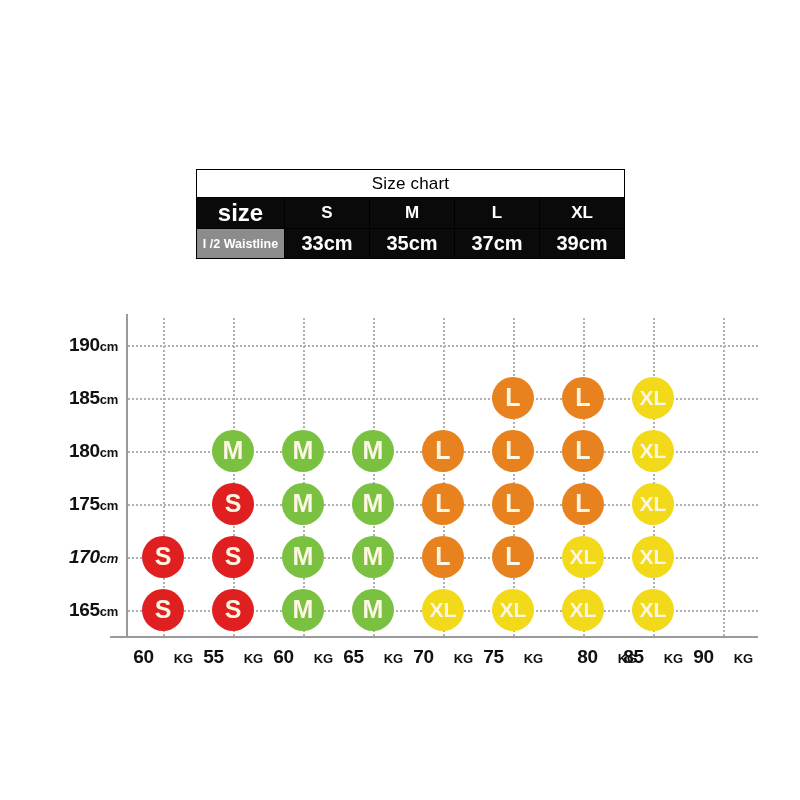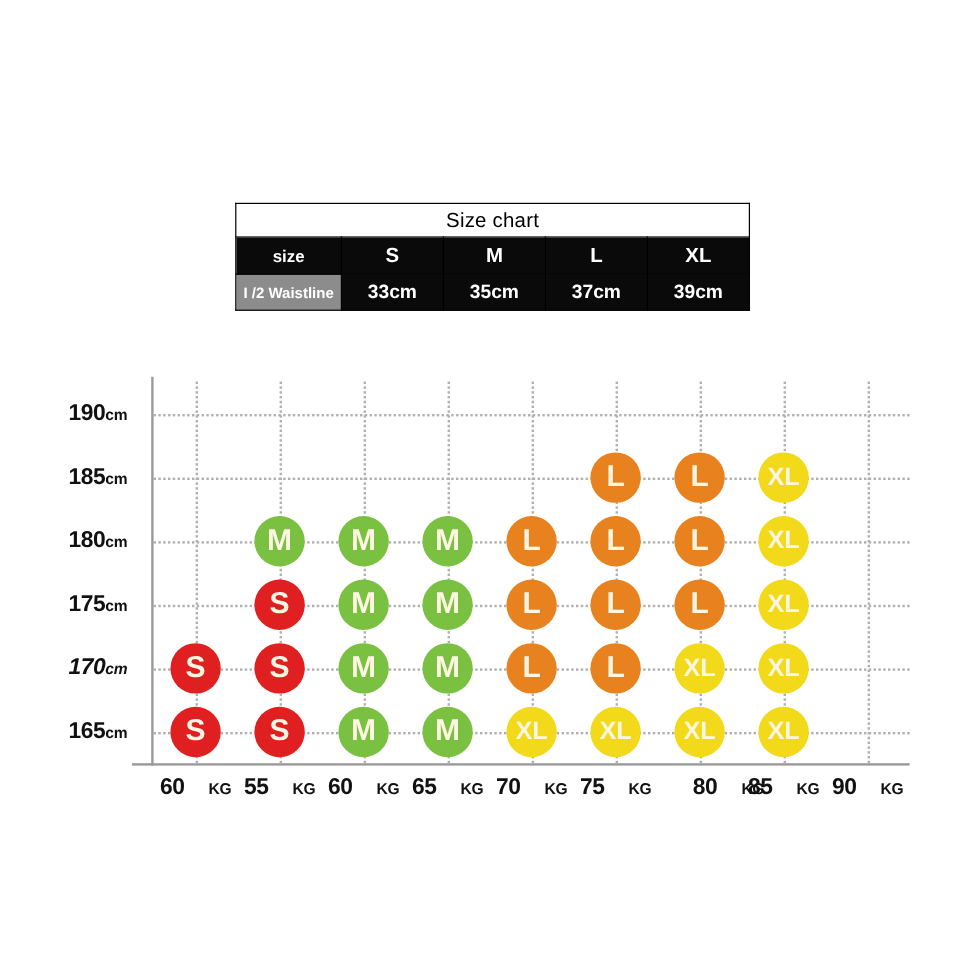--- a/index.html
+++ b/index.html
@@ -38,33 +38,33 @@
     letter-spacing: 0.2px;
   }
   .tbl-head {
     background: #0a0a0a;
     color: #ffffff;
     font-size: 17px;
     font-weight: bold;
     height: 30px;
   }
   .tbl-head.label-cell {
-    font-size: 14px;
+    font-size: 24px;
   }
   .tbl-row-label {
     background: #8c8c8c;
     color: #ffffff;
     font-size: 12.5px;
     font-weight: bold;
     height: 29px;
   }
   .tbl-cell {
     background: #0a0a0a;
     color: #ffffff;
-    font-size: 16px;
+    font-size: 20px;
     font-weight: bold;
     height: 29px;
   }
   .col-label { width: 88px; }
   .col-val   { width: 85px; }
 
   
   #chart {
     position: absolute;
     left: 0;
@@ -104,21 +104,21 @@
   #x-axis-line {
     position: absolute;
     left: 110px;
     top: 336px;
     width: 648px;
     height: 2px;
     background: #9a9a9a;
   }
   .ylabel {
     position: absolute;
-    right: 16px;
+    right: 4px;
     transform: translateY(-50%);
     white-space: nowrap;
     color: #111111;
     font-size: 19px;
     font-weight: bold;
     letter-spacing: -0.3px;
   }
   .ylabel .unit { font-size: 13px; }
   #y-labels {
     position: absolute;

